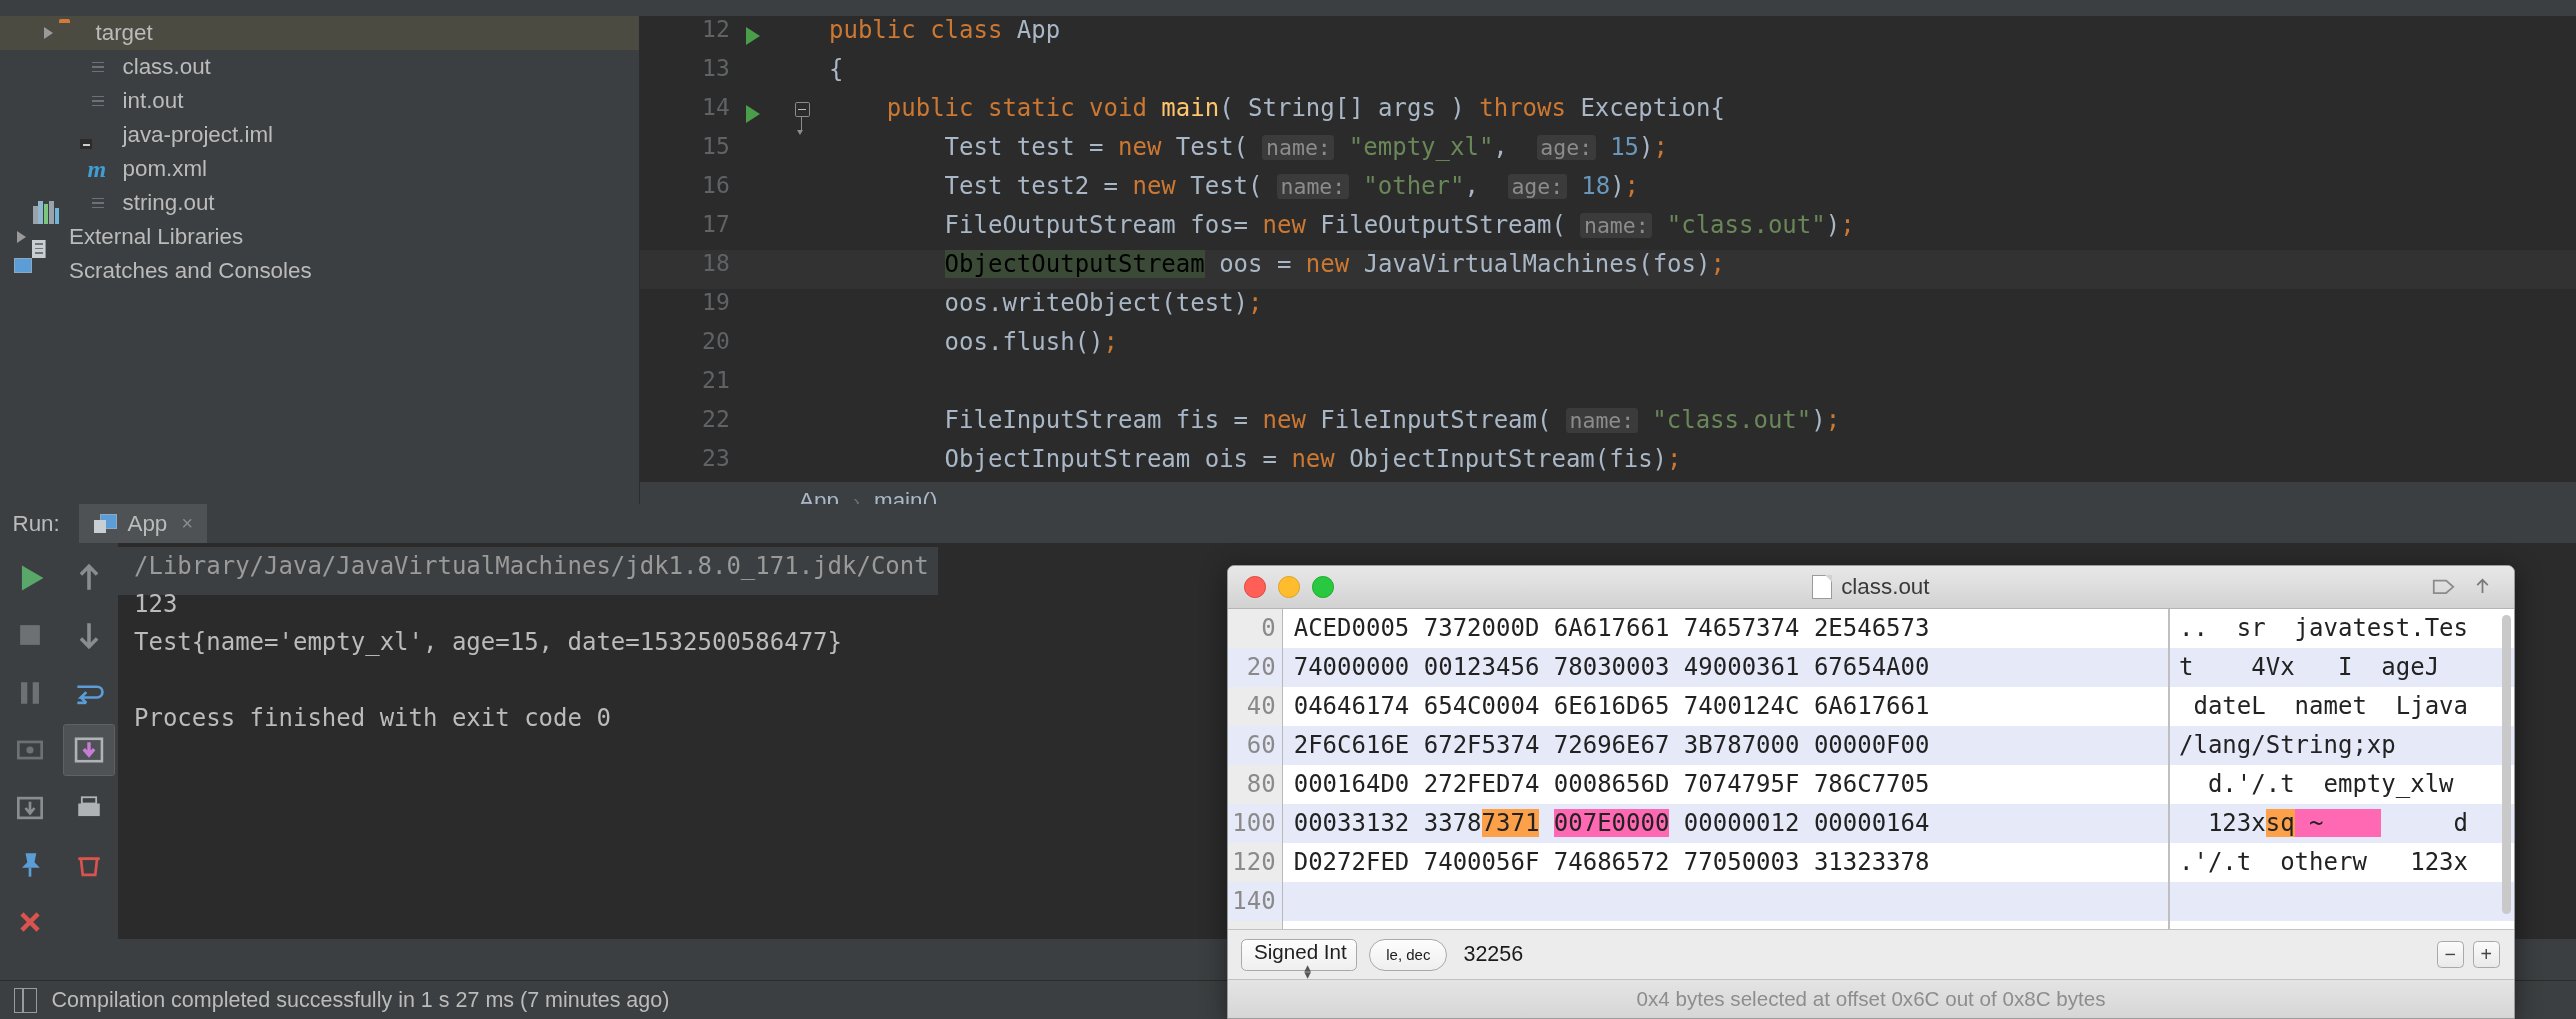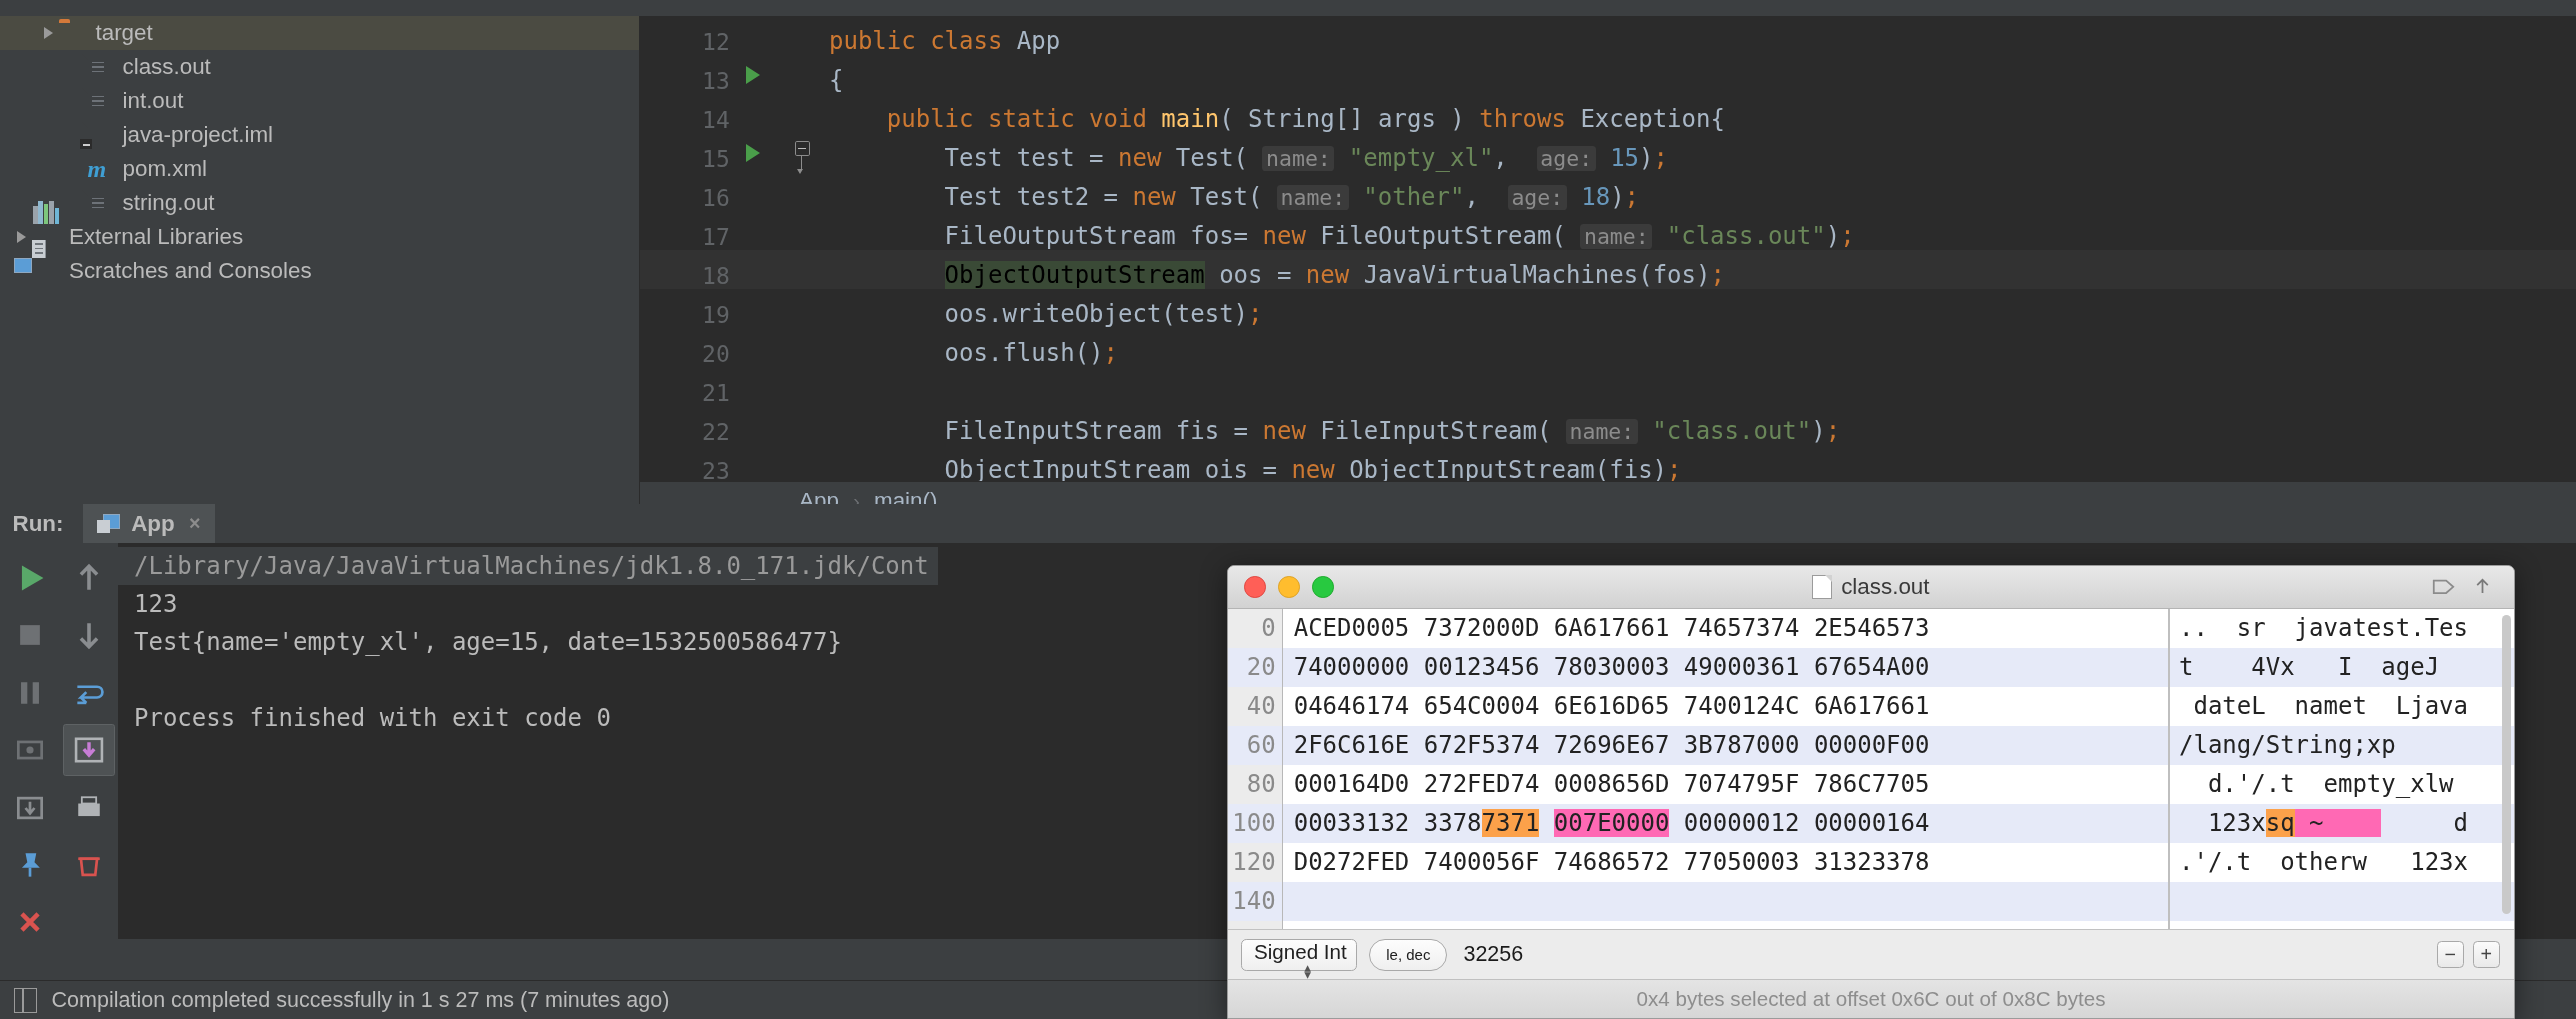--- a/index.html
+++ b/index.html
@@ -55,21 +55,21 @@
   .ic-scratch{ width:25px; height:21.5px; margin-top:3.6px; position:relative; }
   .ic-scratch .b{ position:absolute; right:0; top:0; width:18px; height:15px;
     background:#5b9dd6; border:1.8px solid #8fa8c0; }
   .ic-scratch .f{ position:absolute; left:0; bottom:0; width:14.3px; height:18px;
     background:#c9ced3; border-right:0.9px solid #8c9298; }
   .ic-scratch .f i{ position:absolute; left:2.7px; width:8px; height:1.8px; background:#70767c; }
 
   
   .editor{ flex:1; height:504px; background:#2b2b2b; position:relative; overflow:hidden; }
   .code-scroll{ position:absolute; left:0; top:0; right:0; bottom:39px; overflow:hidden; }
-  .cline{ height:39px; display:flex; align-items:flex-end; white-space:pre;
+  .cline{ height:39px; display:flex; align-items:flex-start; white-space:pre;
     font-family:"DejaVu Sans Mono", monospace; font-size:24px; }
   .cline.hl{ background:#323232; }
   .gutter{ width:97px; flex:0 0 97px; text-align:right; padding-right:7.2px;
     color:#606366; font-size:23px; font-family:"DejaVu Sans Mono", monospace; }
   .runmark{ width:38px; flex:0 0 38px; position:relative; }
   .runmark.on::before{ content:""; position:absolute; left:9px; top:10.7px;
     border-top:9px solid transparent; border-bottom:9px solid transparent;
     border-left:14.3px solid #4a9e4a; }
   .foldcol{ width:54px; flex:0 0 54px; position:relative; }
   .foldcol .vline{ position:absolute; left:26px; top:0; bottom:0; width:0.9px; background:#555; }
@@ -89,37 +89,37 @@
   .hint{ color:#8c8c8c; background:#3b3b3b; border-radius:3.6px; padding:0 3.6px; font-size:21.5px; }
   .selhl{ background:#3a4a36; }
 
   .breadcrumb{ position:absolute; left:0; right:0; bottom:0; height:39px;
     background:#3c3f41; display:flex; align-items:center; padding-left:159px;
     color:#a9b7c6; font-size:22.4px; border-top:0.9px solid #2b2b2b; }
   .bc-sep{ color:#6e7175; margin:0 14.3px; font-size:19.7px; }
 
   
   .runpanel{ position:absolute; left:0; top:504px; width:2576px; height:475px; background:#3c3f41; }
-  .run-head{ height:39px; display:flex; align-items:center; color:#bbbbbb; font-size:22.4px;font-weight:bold; }
+  .run-head{ height:39px; display:flex; align-items:center; color:#bbbbbb; font-size:22.4px; }
   .run-label{ padding-left:12.5px; padding-right:19.7px; }
   .run-tab{ display:flex; align-items:center; height:39px; background:#4e5254; padding:0 14.3px; }
   .run-tab .tico{ width:23px; height:19.7px; margin-right:10.7px; position:relative; }
   .run-tab .tico .o{ position:absolute; right:0; top:0; width:17px; height:15px; border:1.8px solid #8fa8c0; background:#5b9dd6; }
   .run-tab .tico .i{ position:absolute; left:0; bottom:0; width:12.5px; height:13.4px; background:#c9ced3; }
   .run-tab .x{ margin-left:14.3px; color:#8c8c8c; font-size:19.7px; }
 
   .run-body{ position:absolute; left:0; top:39px; right:0; bottom:40px; display:flex; }
   .run-toolL{ width:59px; background:#3c3f41; padding-top:9px; }
   .run-toolR{ width:59px; background:#3c3f41; padding-top:9px; }
   .tbtn{ width:52px; height:52px; margin:0 3.6px 5.4px 3.6px; position:relative; }
   .tbtn.boxed{ background:#4e5254; border:0.9px solid #5e6264; border-radius:2.7px; }
 
   .console{ flex:1; background:#2b2b2b; position:relative; overflow:hidden;
     font-family:"DejaVu Sans Mono", monospace; font-size:24px; color:#bbbbbb; padding-top:3.6px; }
-  .cons-line{ height:38px; line-height:38px; padding-left:16px; white-space:pre; }
+  .cons-line{ height:48px; line-height:38px; padding-left:16px; white-space:pre; }
   .cons-line.path{ background:#3c3f41; color:#9a9a9a; display:inline-block; padding-right:9px; }
 
   .statusbar{ position:absolute; left:0; bottom:0; width:2576px; height:40px;
     background:#3c3f41; border-top:0.9px solid #2b2b2b; display:flex; align-items:center; }
   .sb-icon{ width:23px; height:25px; margin-left:14.3px; margin-right:14.3px; border:1.8px solid #9a9a9a; position:relative; }
   .sb-icon::after{ content:""; position:absolute; left:7.2px; top:0; bottom:0; width:1.8px; background:#9a9a9a; }
   .sb-text{ color:#bbbbbb; font-size:21.5px; }
 
   
   .hexwin{ position:absolute; left:1227px; top:565px; width:1288px; height:454px;

